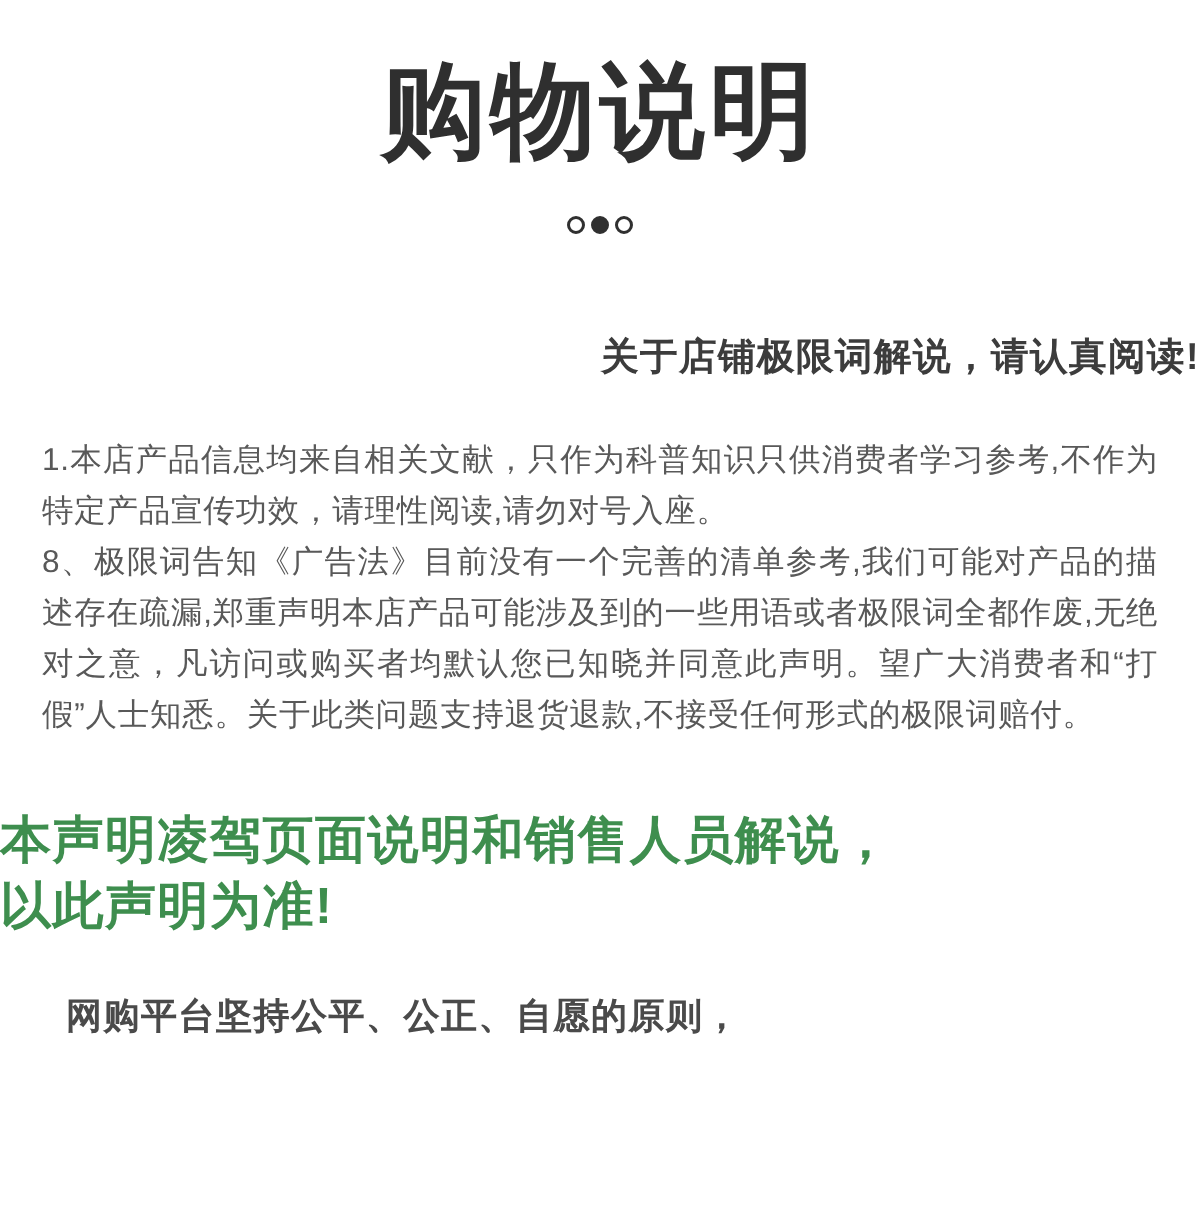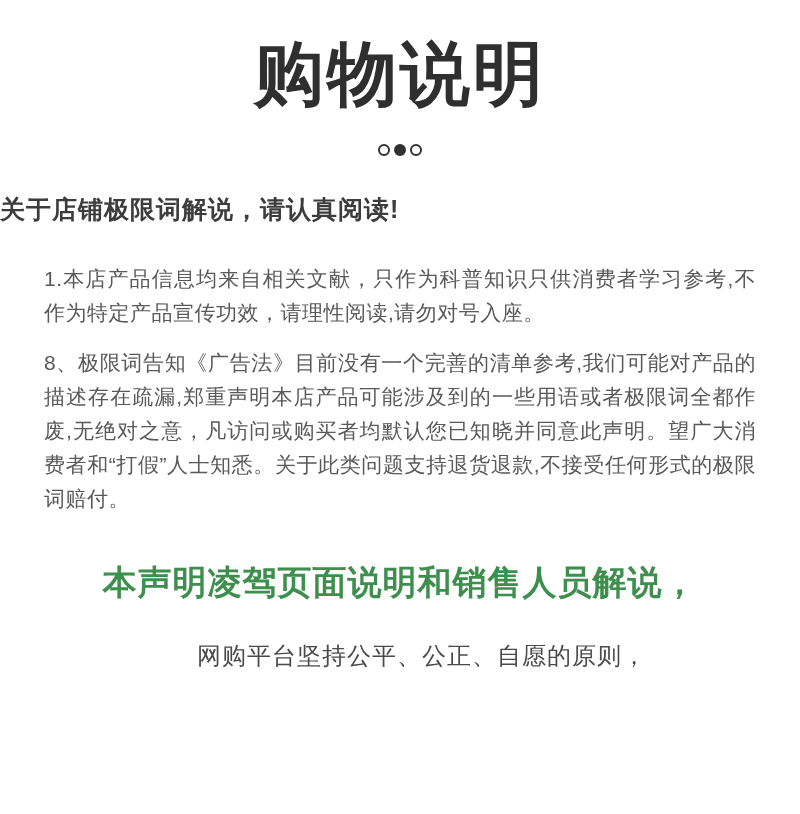--- a/index.html
+++ b/index.html
@@ -41,50 +41,49 @@
   }
   .dot.outline {
     border: 2px solid var(--dot, #303030);
     background: transparent;
   }
   .dot.filled {
     background: var(--dot, #303030);
     border: 2px solid var(--dot, #303030);
   }
   .subtitle {
-    margin-top: 36px;
-    text-align: left;
+    margin-top: 64px;
+    text-align: right;
     font-size: 25px;
     font-weight: 700;
     color: var(--subtitle-text, #3c3c3c);
     letter-spacing: 1px;
   }
   .body-text {
     margin: 36px 28px 0 28px;
     font-size: 21px;
     line-height: 34px;
     color: var(--body-text, #595959);
     text-align: justify;
     letter-spacing: 0.5px;
   }
-  .body-text p { margin: 16px; }
+  .body-text p { margin: 0; }
   .statement {
     margin-top: 44px;
-    text-align: center;
+    text-align: left;
     font-size: 34px;
     font-weight: 800;
     color: var(--statement-green, #3e8e4e);
     line-height: 44px;
     letter-spacing: 1px;
   }
   .footer-note {
     margin-top: 34px;
-    text-align: center;
     font-size: 24px;
-    font-weight: 400;
+    font-weight: 700;
     color: var(--footer-text, #4a4a4a);
     line-height: 35px;
     letter-spacing: 1px;
     padding-left: 44px;
   }
 </style>
 </head>
 <body>
 
 <div class="page">
@@ -99,19 +98,20 @@
 
   <h2 class="subtitle">关于店铺极限词解说，请认真阅读!</h2>
 
   <div class="body-text">
     <p>1.本店产品信息均来自相关文献，只作为科普知识只供消费者学习参考,不作为特定产品宣传功效，请理性阅读,请勿对号入座。</p>
     <p>8、极限词告知《广告法》目前没有一个完善的清单参考,我们可能对产品的描述存在疏漏,郑重声明本店产品可能涉及到的一些用语或者极限词全都作废,无绝对之意，凡访问或购买者均默认您已知晓并同意此声明。望广大消费者和“打假”人士知悉。关于此类问题支持退货退款,不接受任何形式的极限词赔付。</p>
   </div>
 
   <div class="statement">
     <div>本声明凌驾页面说明和销售人员解说，</div>
+    <div>以此声明为准!</div>
   </div>
 
   <div class="footer-note">
     <div>网购平台坚持公平、公正、自愿的原则，</div>
   </div>
 
 </div>
 
 </body></html>

